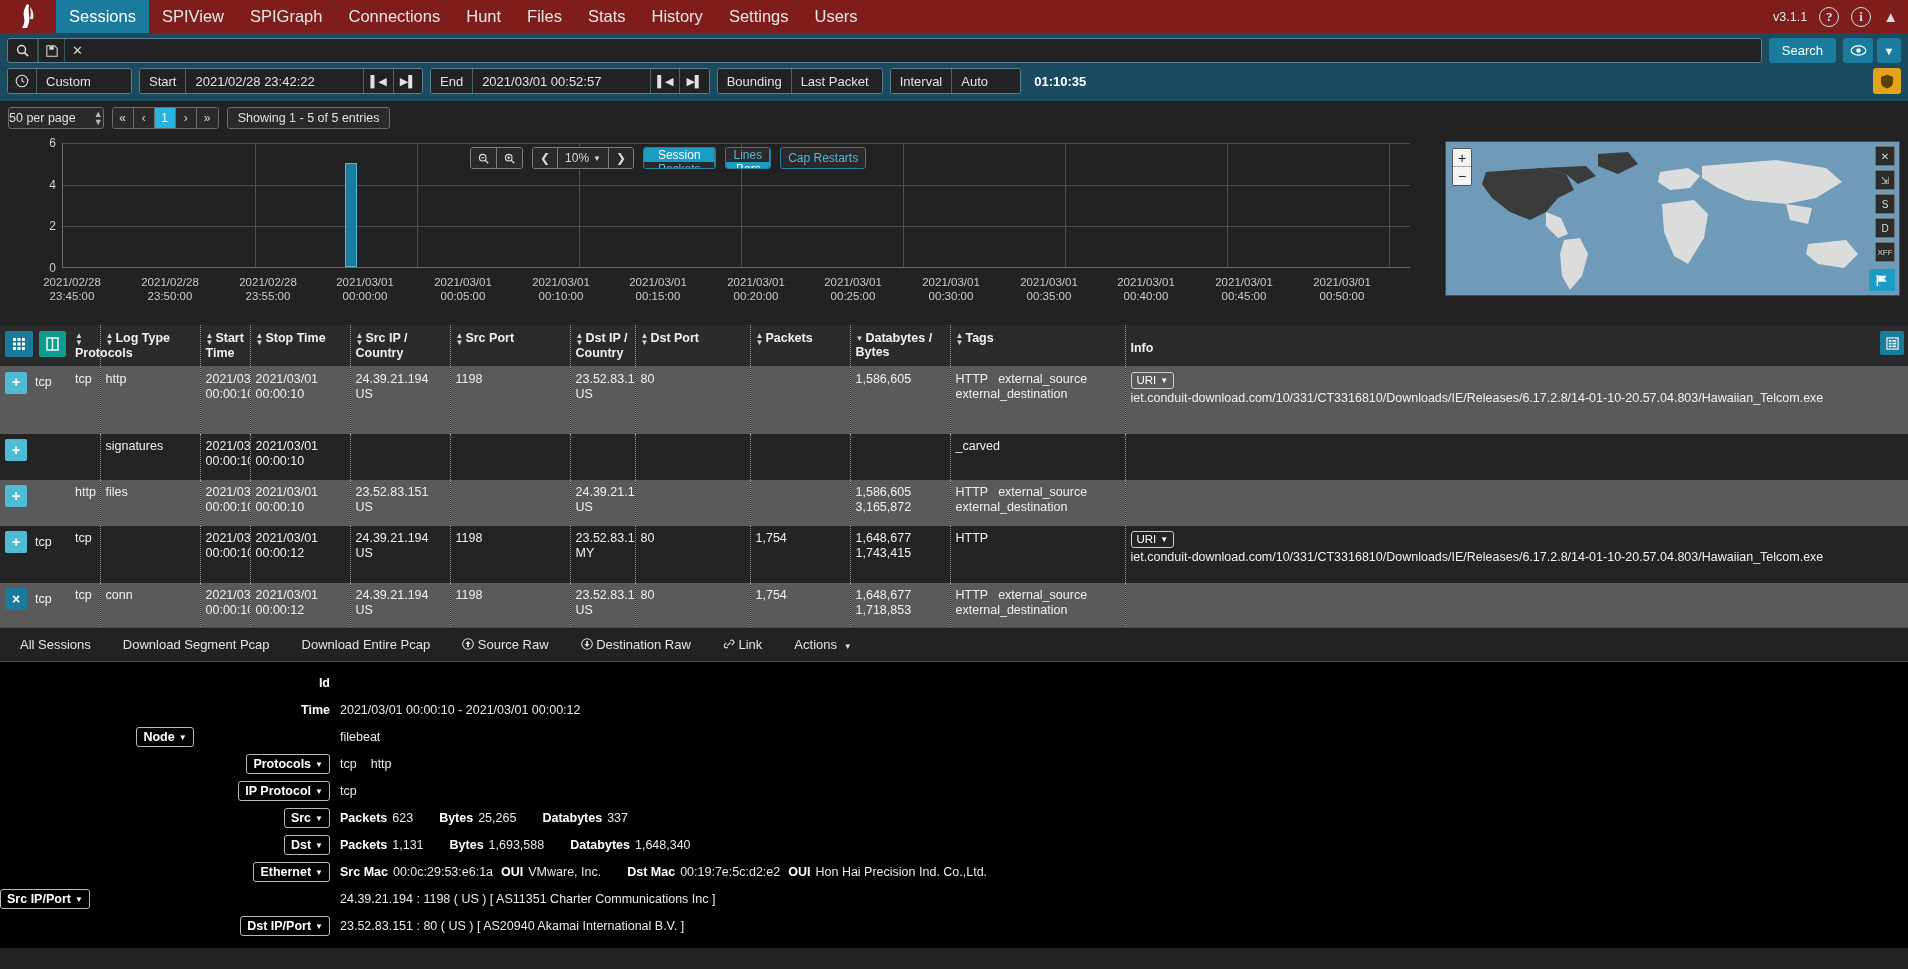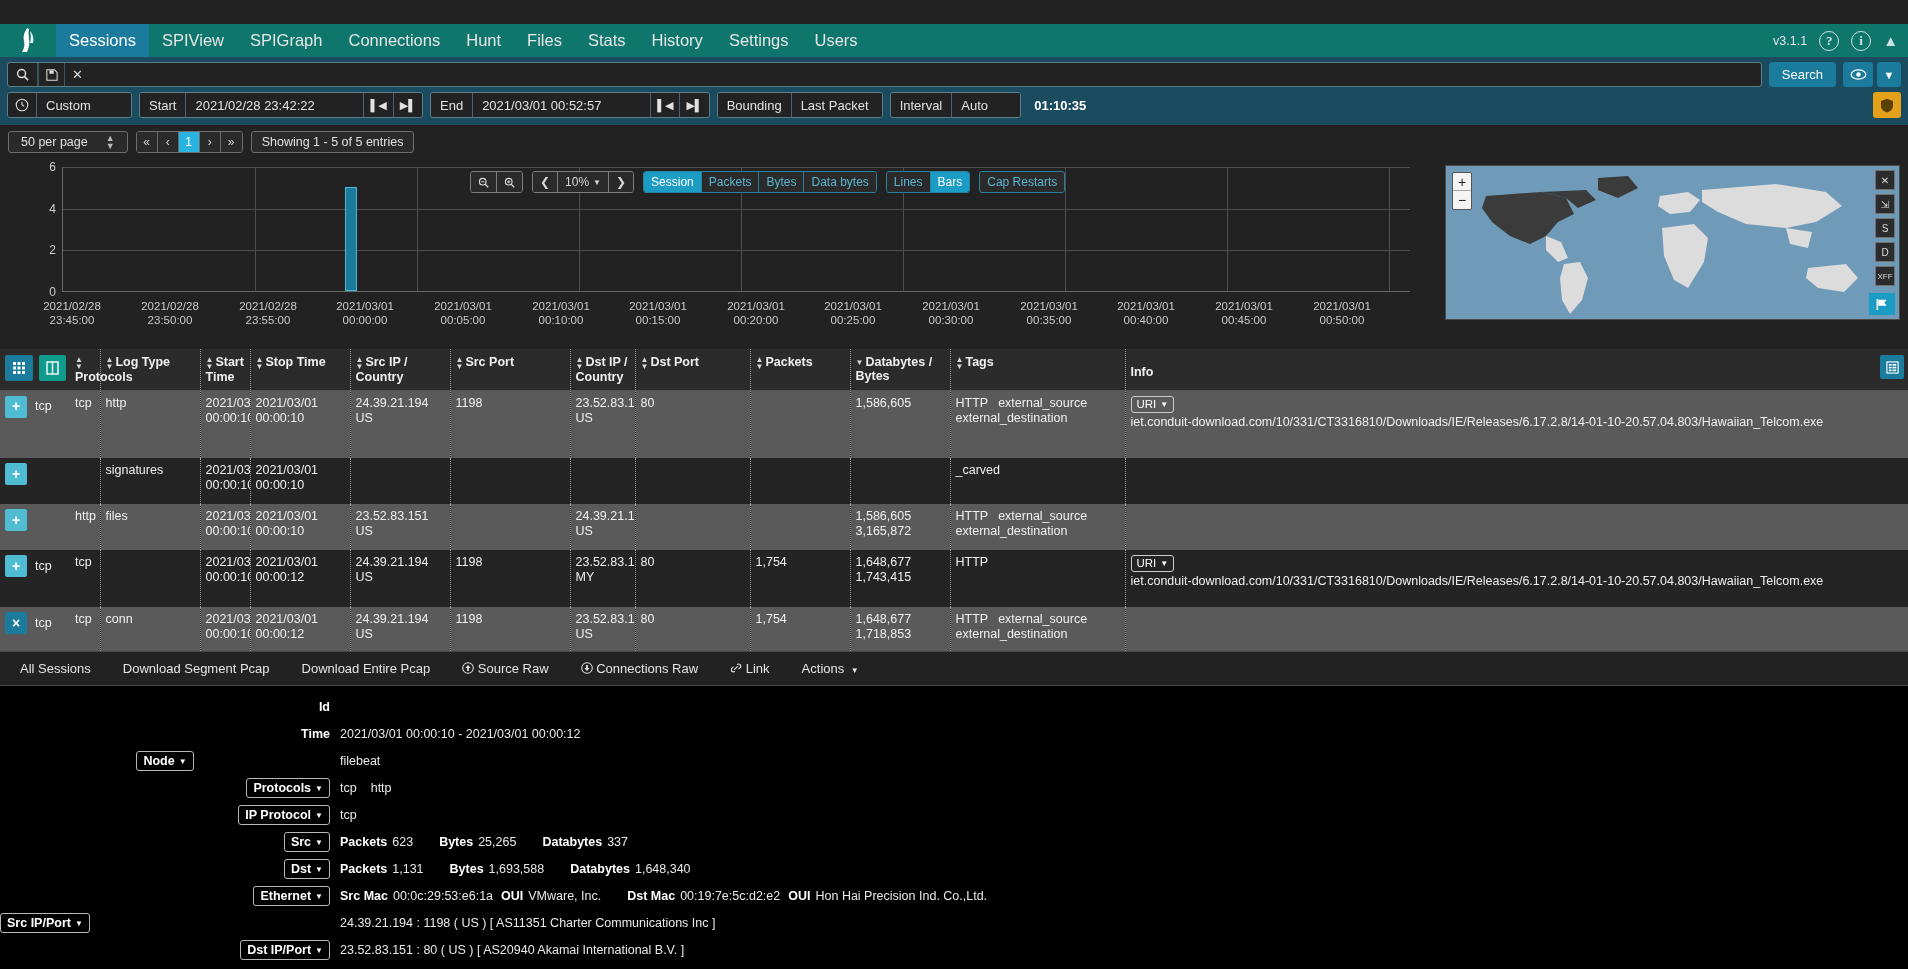--- a/index.html
+++ b/index.html
@@ -10,25 +10,24 @@
     background: #222222;
     font-family: "Liberation Sans", sans-serif;
     color: #dddddd;
     overflow: hidden;
   }
   body { font-size: 13px; }
 
   
   .navbar {
     height: 33px;
-    background: #0f766e;
+    background: #7f1d1d;
     display: flex;
     align-items: stretch;
     position: relative;
-    margin-top: 24px;
   }
   .brand {
     width: 56px;
     display: flex; align-items: center; justify-content: center;
     color: #ffffff;
   }
   .brand svg { display: block; }
   .nav-items { display: flex; align-items: stretch; }
   .nav-item {
     display: flex; align-items: center;
@@ -194,21 +193,21 @@
     align-items: center;
     gap: 8px;
     height: 34px;
   }
   .per-page {
     border: 1px solid #6d6d6d;
     border-radius: 3px;
     background: #2a2a2a;
     height: 22px;
     display: flex; align-items: center;
-    padding: 0 12px;
+    padding: 0 0;
     font-size: 12.5px;
     color: #e0e0e0;
     gap: 18px;
     cursor: pointer;
   }
   .stepper { font-size: 9px; line-height: 8px; color: #bbb; }
   .pager {
     display: flex;
     border: 1px solid #6d6d6d;
     border-radius: 3px;
@@ -302,21 +301,21 @@
     gap: 9px;
     z-index: 5;
   }
   .tool-grp {
     display: flex;
     border: 1px solid #7d7d7d;
     border-radius: 3px;
     overflow: hidden;
     height: 22px;
   }
-  .tool-grp.teal { border-color: #2b7f9e; }
+  .tool-grp.teal { border-color: #2b7f9e; flex-direction: column; }
   .tool-grp > div {
     background: #2a2a2a;
     color: #d8d8d8;
     display: flex; align-items: center; justify-content: center;
     padding: 0 7px;
     border-right: 1px solid #7d7d7d;
     font-size: 12px;
     cursor: pointer;
     white-space: nowrap;
   }
@@ -1052,21 +1051,21 @@
         <circle cx="7" cy="7" r="6.2" fill="none" stroke="#e4e4e4" stroke-width="1.2"></circle>
         <path d="M7 3.4 L10 7 H8 V10.6 H6 V7 H4 Z" fill="#e4e4e4"></path>
       </svg>
     <span>Source Raw</span>
   </span>
   <span>
     <svg width="12" height="12" viewBox="0 0 14 14" style="vertical-align:-1px">
         <circle cx="7" cy="7" r="6.2" fill="none" stroke="#e4e4e4" stroke-width="1.2"></circle>
         <path d="M7 10.6 L4 7 H6 V3.4 H8 V7 H10 Z" fill="#e4e4e4"></path>
       </svg>
-    <span>Connections Raw</span>
+    <span>Destination Raw</span>
   </span>
   <span>
     <svg width="12" height="12" viewBox="0 0 14 14" style="vertical-align:-1px">
         <path d="M5 9 L9 5" stroke="#e4e4e4" stroke-width="1.3" fill="none"></path>
         <path d="M8.4 3.2 a2.4 2.4 0 1 1 3.4 3.4 L10 8.4" stroke="#e4e4e4" stroke-width="1.3" fill="none"></path>
         <path d="M5.6 10.8 a2.4 2.4 0 1 1 -3.4 -3.4 L4 5.6" stroke="#e4e4e4" stroke-width="1.3" fill="none"></path>
       </svg>
     <span>Link</span>
   </span>
   <span>

